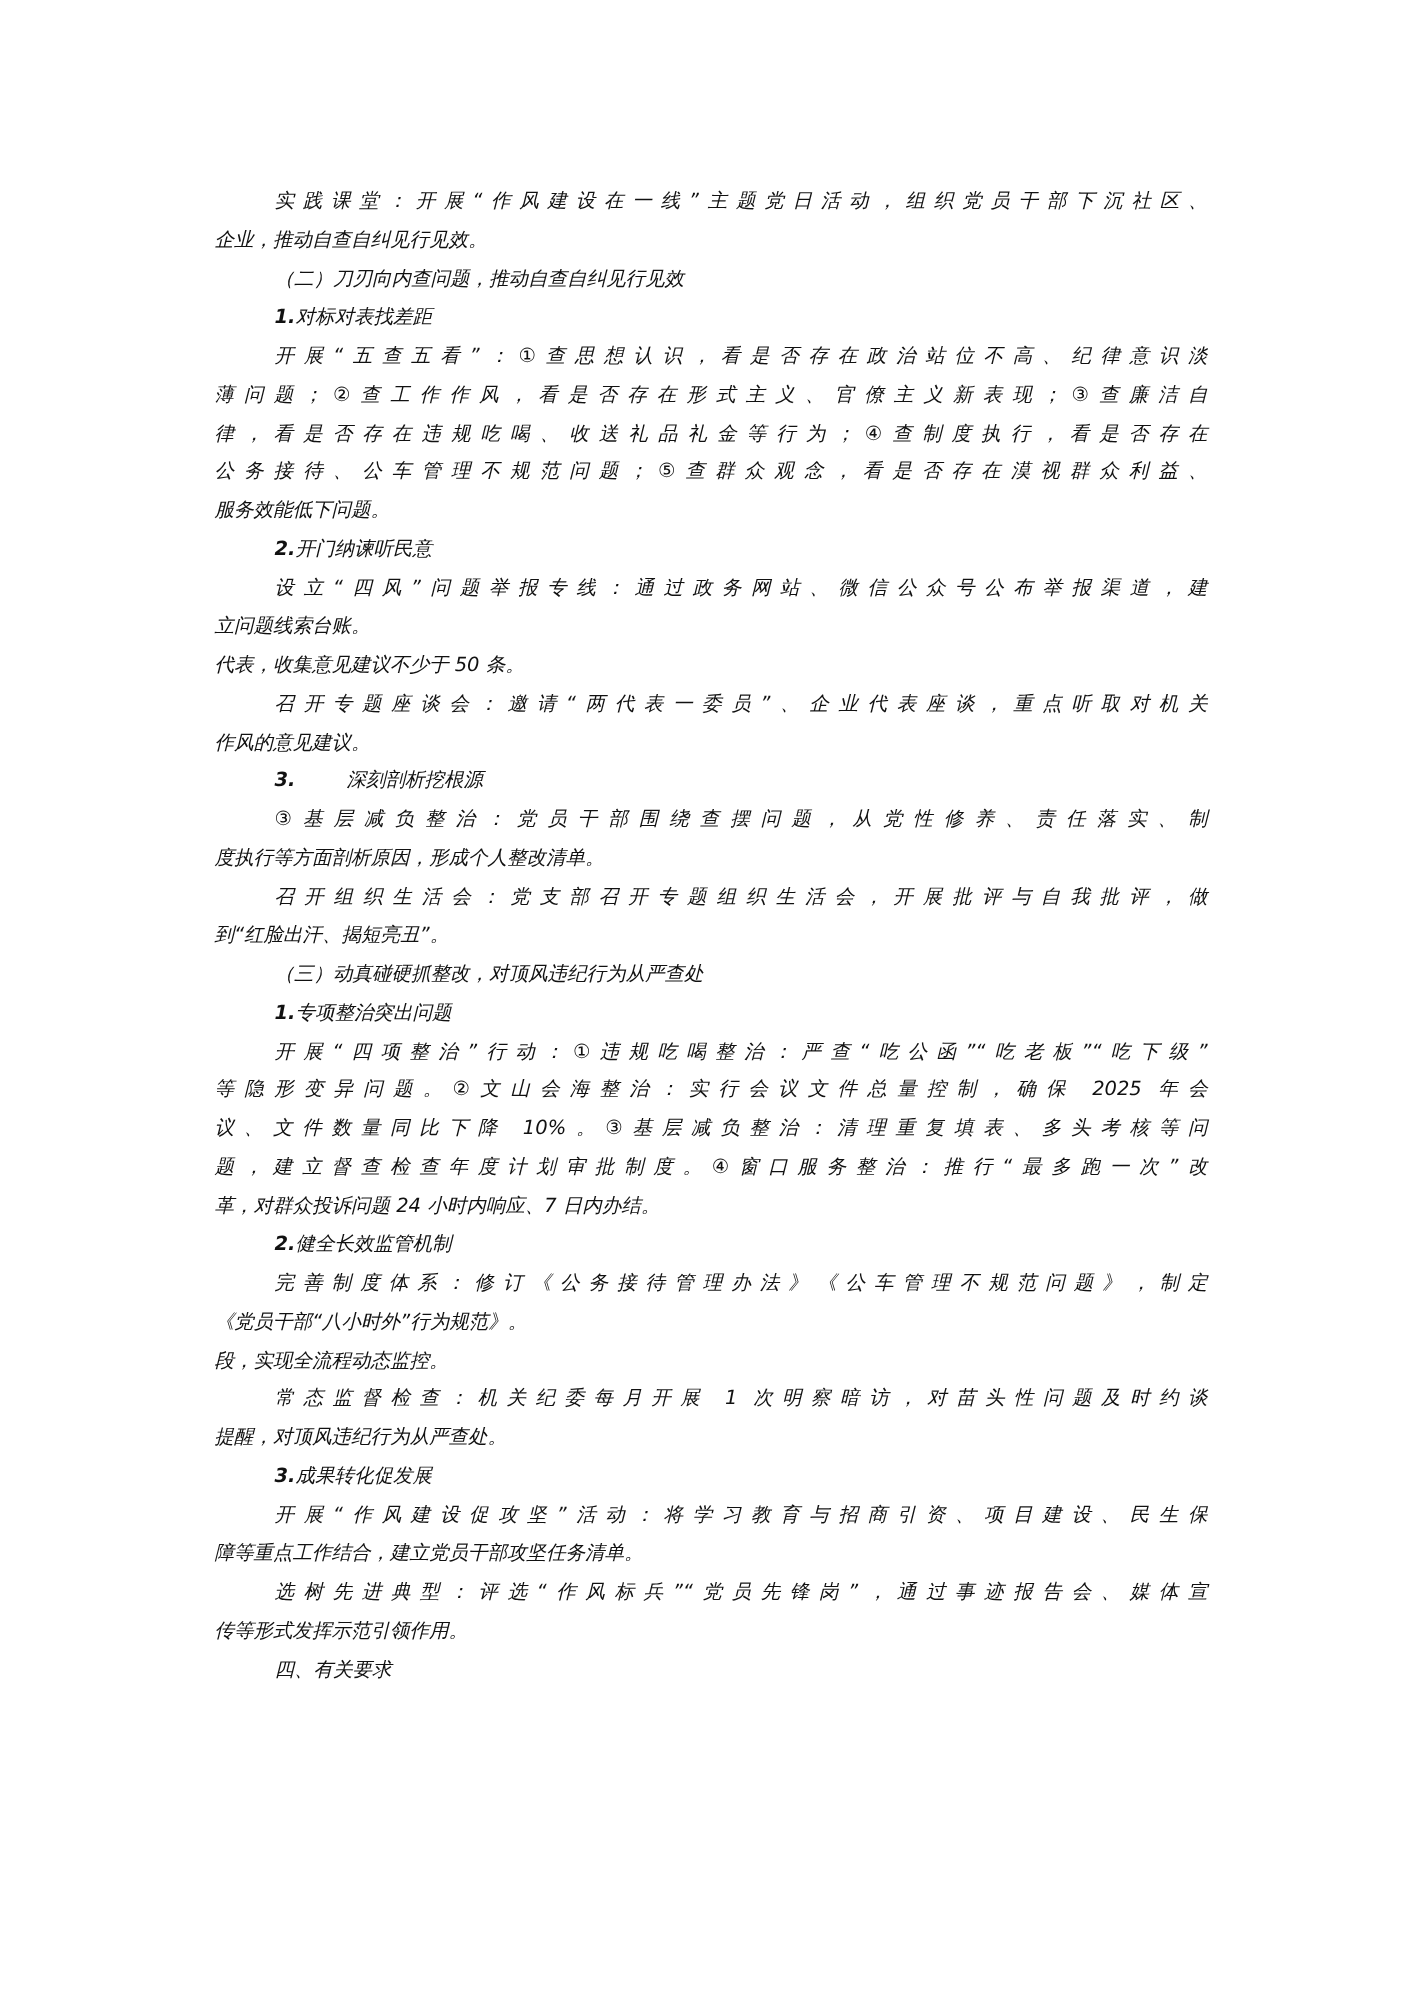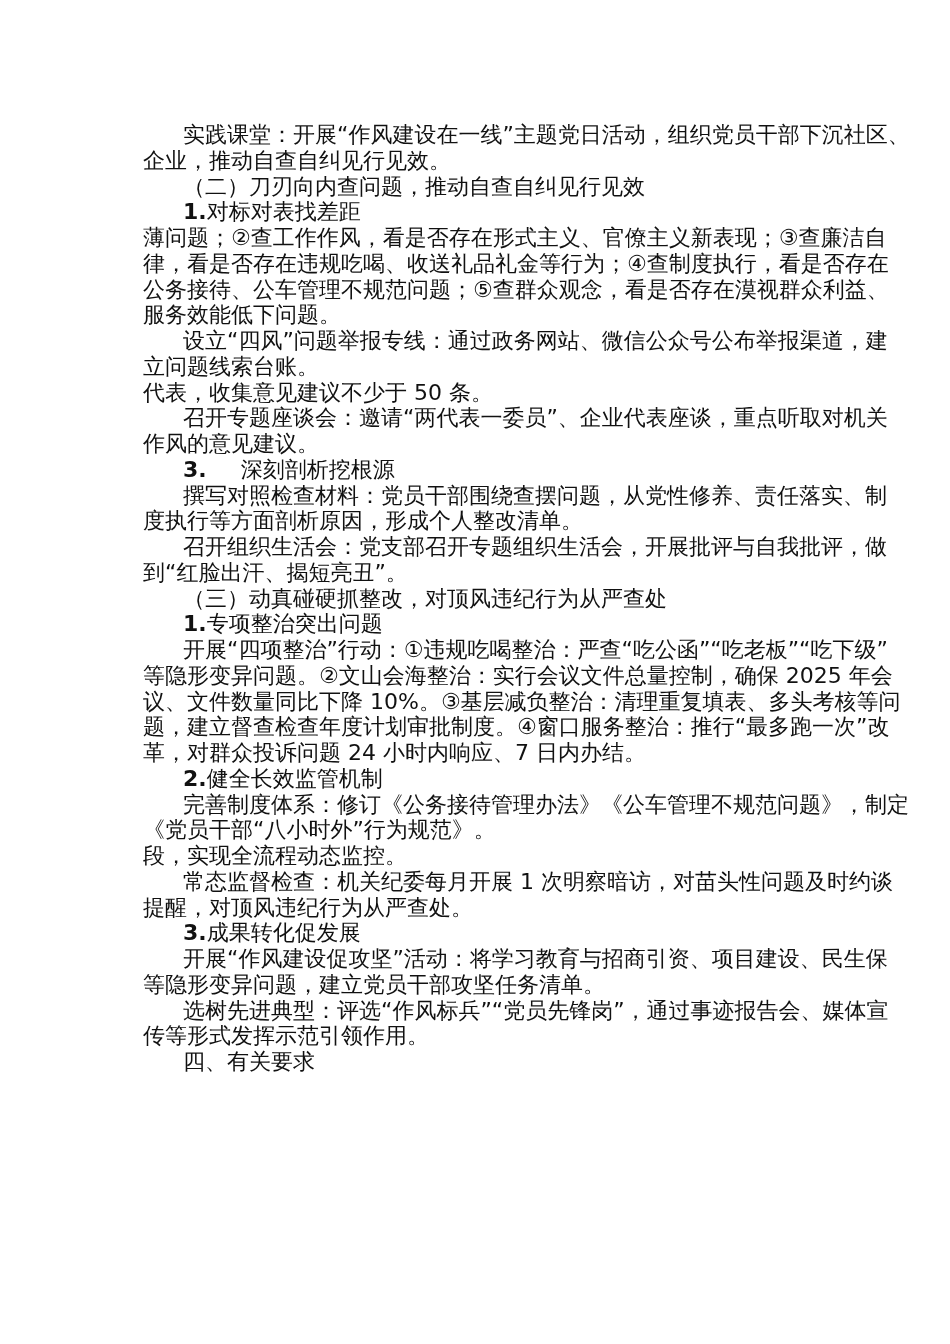--- a/index.html
+++ b/index.html
@@ -1,64 +1,66 @@
 <!DOCTYPE html>
 <html><head>
 <meta charset="utf-8">
 <style>
   html, body { margin: 0; padding: 0; background: #ffffff; }
   body { width: 950px; height: 1344px; position: relative; overflow: hidden; }
   .page {
     position: absolute; left: 143px; top: 122px; width: 662px;
     font-family: "DejaVu Sans", "Liberation Sans", sans-serif;
-    font-size: 22px; color: #111111;
+    font-size: 13px; color: #111111; font-style: italic;
   }
   .ln {
     height: 25.75px; line-height: 25.75px; white-space: nowrap;
     overflow: visible;
   }
   .full { text-align: justify; text-align-last: justify; }
   .ind { padding-left: 40px; }
   .b { font-weight: bold; }
   .gap { display: inline-block; width: 34px; }
 </style>
 </head>
 <body>
 
 <div class="page">
   <div class="ln ind full">实践课堂：开展“作风建设在一线”主题党日活动，组织党员干部下沉社区、</div>
   <div class="ln">企业，推动自查自纠见行见效。</div>
   <div class="ln ind">（二）刀刃向内查问题，推动自查自纠见行见效</div>
   <div class="ln ind"><span class="b">1.</span><span>对标对表找差距</span></div>
+  <div class="ln ind full">开展“五查五看”：①查思想认识，看是否存在政治站位不高、纪律意识淡</div>
   <div class="ln full">薄问题；②查工作作风，看是否存在形式主义、官僚主义新表现；③查廉洁自</div>
   <div class="ln full">律，看是否存在违规吃喝、收送礼品礼金等行为；④查制度执行，看是否存在</div>
   <div class="ln full">公务接待、公车管理不规范问题；⑤查群众观念，看是否存在漠视群众利益、</div>
   <div class="ln">服务效能低下问题。</div>
+  <div class="ln ind"><span class="b">2.</span><span>开门纳谏听民意</span></div>
   <div class="ln ind full">设立“四风”问题举报专线：通过政务网站、微信公众号公布举报渠道，建</div>
   <div class="ln">立问题线索台账。</div>
   <div class="ln">代表，收集意见建议不少于 50 条。</div>
   <div class="ln ind full">召开专题座谈会：邀请“两代表一委员”、企业代表座谈，重点听取对机关</div>
   <div class="ln">作风的意见建议。</div>
   <div class="ln ind"><span class="b">3.</span><span class="gap"></span><span>深刻剖析挖根源</span></div>
-  <div class="ln ind full">撰写对照检查材料：党员干部围绕查摆问题，从党性修养、责任落实、制</div>
+  <div class="ln ind full">③基层减负整治：党员干部围绕查摆问题，从党性修养、责任落实、制</div>
   <div class="ln">度执行等方面剖析原因，形成个人整改清单。</div>
   <div class="ln ind full">召开组织生活会：党支部召开专题组织生活会，开展批评与自我批评，做</div>
   <div class="ln">到“红脸出汗、揭短亮丑”。</div>
   <div class="ln ind">（三）动真碰硬抓整改，对顶风违纪行为从严查处</div>
   <div class="ln ind"><span class="b">1.</span><span>专项整治突出问题</span></div>
   <div class="ln ind full">开展“四项整治”行动：①违规吃喝整治：严查“吃公函”“吃老板”“吃下级”</div>
   <div class="ln full">等隐形变异问题。②文山会海整治：实行会议文件总量控制，确保 2025 年会</div>
   <div class="ln full">议、文件数量同比下降 10%。③基层减负整治：清理重复填表、多头考核等问</div>
   <div class="ln full">题，建立督查检查年度计划审批制度。④窗口服务整治：推行“最多跑一次”改</div>
   <div class="ln">革，对群众投诉问题 24 小时内响应、7 日内办结。</div>
   <div class="ln ind"><span class="b">2.</span><span>健全长效监管机制</span></div>
   <div class="ln ind full">完善制度体系：修订《公务接待管理办法》《公车管理不规范问题》，制定</div>
   <div class="ln">《党员干部“八小时外”行为规范》。</div>
   <div class="ln">段，实现全流程动态监控。</div>
   <div class="ln ind full">常态监督检查：机关纪委每月开展 1 次明察暗访，对苗头性问题及时约谈</div>
   <div class="ln">提醒，对顶风违纪行为从严查处。</div>
   <div class="ln ind"><span class="b">3.</span><span>成果转化促发展</span></div>
   <div class="ln ind full">开展“作风建设促攻坚”活动：将学习教育与招商引资、项目建设、民生保</div>
-  <div class="ln">等隐形变异问题，建立党员干部攻坚任务清单。</div>
+  <div class="ln">障等重点工作结合，建立党员干部攻坚任务清单。</div>
   <div class="ln ind full">选树先进典型：评选“作风标兵”“党员先锋岗”，通过事迹报告会、媒体宣</div>
   <div class="ln">传等形式发挥示范引领作用。</div>
   <div class="ln ind">四、有关要求</div>
 </div>
 
 </body></html>

